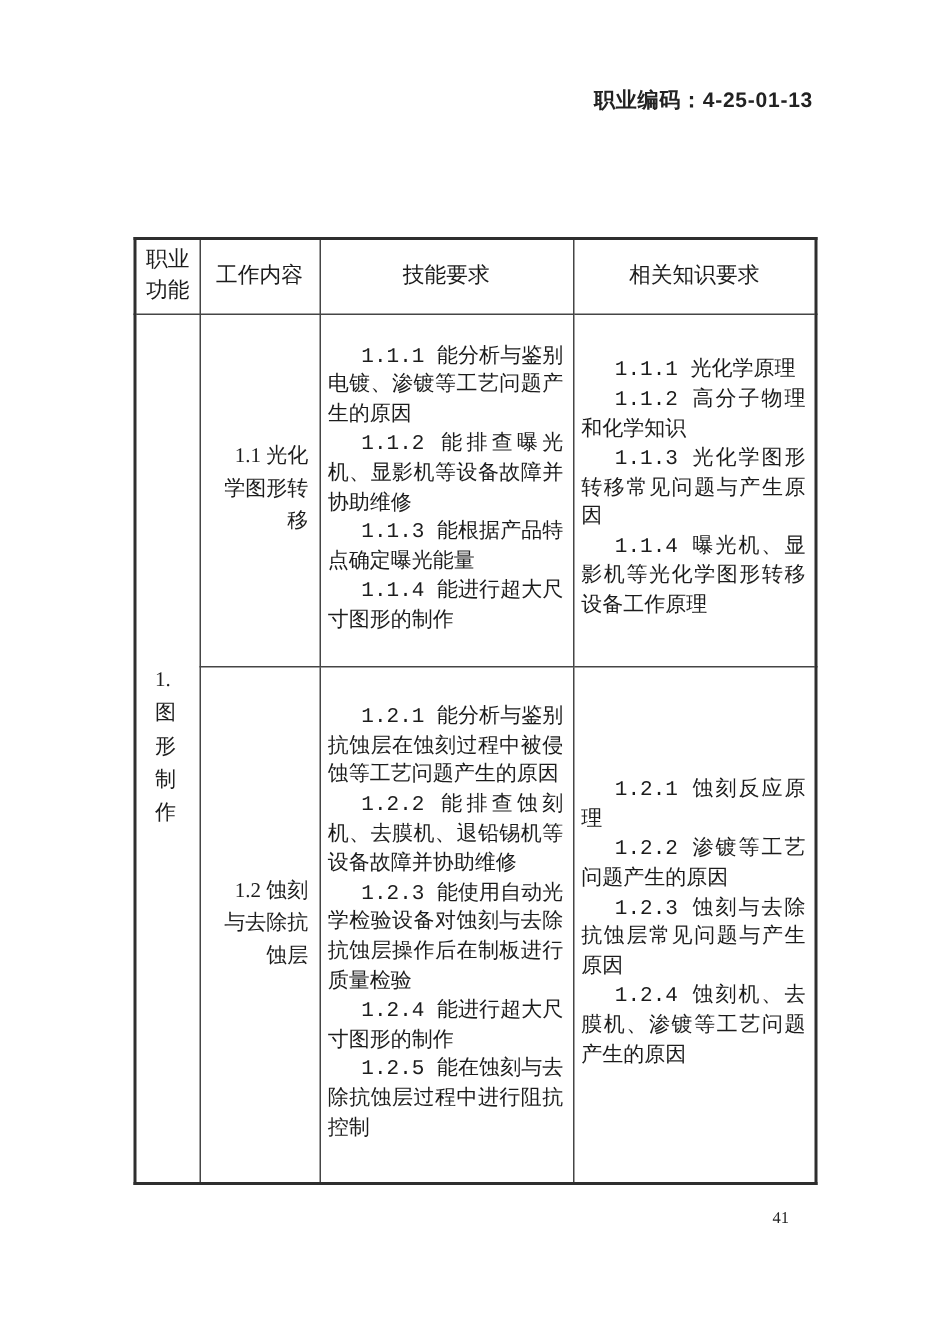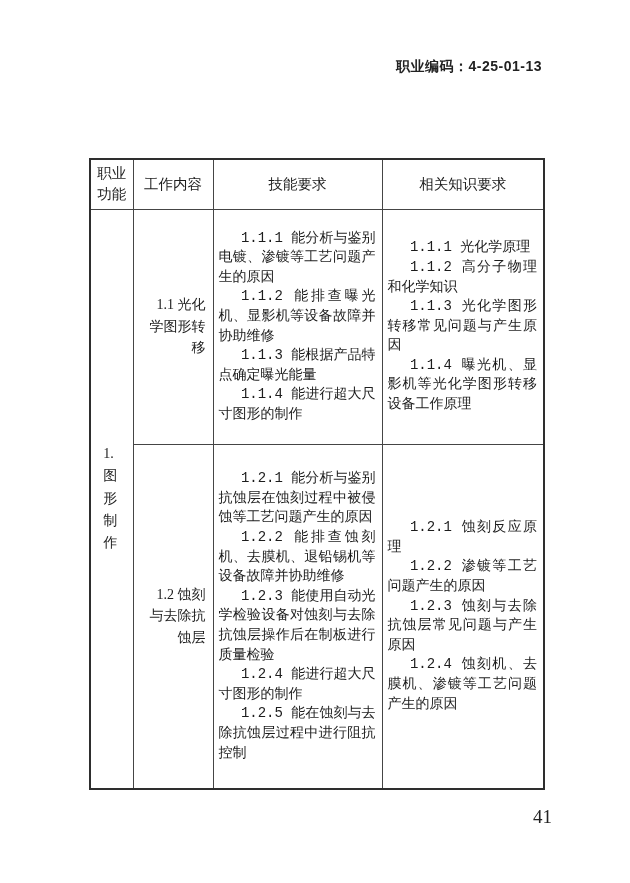--- a/index.html
+++ b/index.html
@@ -78,22 +78,22 @@
   td.req-cell { padding: 3px 6px 3px 5px; }
   td.req-cell p {
     text-indent: 1.6em;
     line-height: 1.4;
     text-align: justify;
     font-family: Liberation Mono, monospace;
   }
 
   .page-number {
     position: absolute;
-    top: 806px; right: 78px;
-    font-size: 19px;
+    top: 806px; right: 104px;
+    font-size: 11px;
     color: #222222;
   }
 </style>
 </head>
 <body>
 
 <div class="page">
 
   <div class="doc-code">职业编码：4-25-01-13</div>
 

